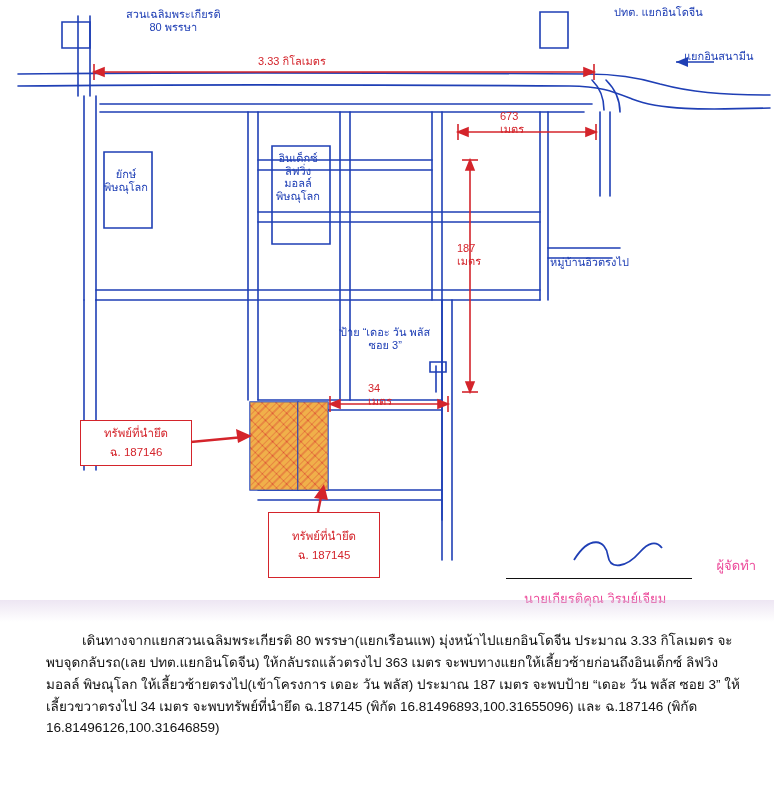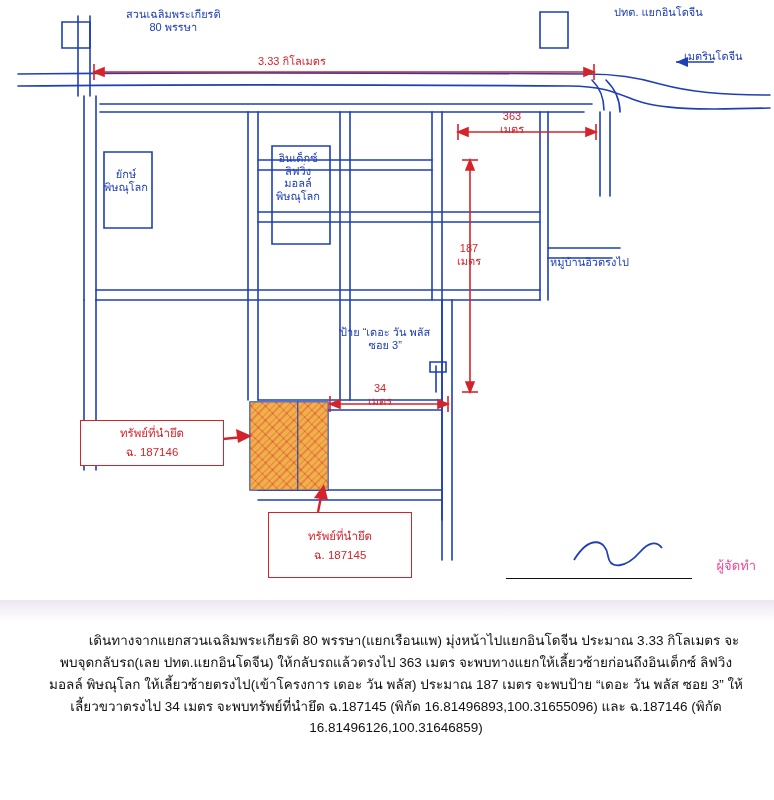--- a/index.html
+++ b/index.html
@@ -22,29 +22,28 @@
     text-align:center;
   }
   .red-box{
     position:absolute;
     border:1.6px solid #d4242b;
     background:#fff;
     color:#d4242b;
     font-size:11.5px;
     line-height:1.35;
     text-align:center;
-    padding:5px 22px;
+    padding:5px 6px;
   }
   .red-box .l1{display:block;font-size:11.5px;}
   .red-box .l2{display:block;font-size:11.5px;margin-top:3px;}
   .dim-label{
     position:absolute;
     color:#d4242b;
     font-size:11px;
-    text-align:center;
     line-height:1.15;
     white-space:pre;
   }
   .signer{
     position:absolute;
     font-size:13px;
     color:#ec4899;
   }
   #sig-role{right:18px;top:555px;}
   #sig-name{left:524px;top:588px;font-size:13px;}
@@ -53,21 +52,21 @@
     position:absolute;
     left:46px;top:630px;width:700px;
     font-size:13.5px;
     line-height:1.62;
     color:#111;
   }
   #textblock h2{
     font-size:14px;margin:0 0 4px 0;font-weight:bold;
     text-decoration:underline;
   }
-  #textblock p{margin:0;text-indent:36px;text-align:center;}
+  #textblock p{margin:0;text-indent:36px;text-align:left;}
   .purple-tint{
     position:absolute;left:0;top:600px;width:774px;height:22px;
     background:linear-gradient(to bottom,rgba(216,200,228,.45),rgba(255,255,255,0));
     pointer-events:none;
   }
 </style>
 </head>
 <body>
 
 <div id="sheet">
@@ -194,50 +193,51 @@
 
     <g stroke="#1f3fb5" fill="#1f3fb5" stroke-width="1.4">
       <line x1="676" y1="62" x2="714" y2="62"></line>
       <path d="M676 62 l12 -5 l0 10 z" stroke="none"></path>
     </g>
   </svg>
 
   <div class="hand-note" style="left:126px;top:8px;">สวนเฉลิมพระเกียรติ
 80 พรรษา</div>
   <div class="hand-note" style="left:580px;top:6px;margin-left:34px;">ปทต. แยกอินโดจีน</div>
-  <div class="hand-note" style="left:684px;top:50px;">เมตรินโดจีน</div>
+  <div class="hand-note" style="left:684px;top:50px;">แยกอินสนามีน</div>
   <div class="hand-note" style="left:104px;top:168px;">ยักษ์
 พิษณุโลก</div>
   <div class="hand-note" style="left:276px;top:152px;">อินเด็กซ์
 ลิฟวิ่ง
 มอลล์
 พิษณุโลก</div>
   <div class="hand-note" style="left:550px;top:256px;">หมู่บ้านอิวตรงไป</div>
   <div class="hand-note" style="left:340px;top:326px;">ป้าย “เดอะ วัน พลัส
 ซอย 3”</div>
 
   <div class="dim-label" style="left:258px;top:55px;">3.33 กิโลเมตร</div>
-  <div class="dim-label" style="left:500px;top:110px;">363
+  <div class="dim-label" style="left:500px;top:110px;">673
 เมตร</div>
   <div class="dim-label" style="left:457px;top:242px;">187
 เมตร</div>
   <div class="dim-label" style="left:368px;top:382px;">34
 เมตร</div>
 
   <div class="red-box" style="left:80px;top:420px;width:98px;">
     <span class="l1">ทรัพย์ที่นำยึด</span>
     <span class="l2">ฉ. 187146</span>
   </div>
   <div class="red-box" style="left:268px;top:512px;width:98px;padding-top:16px;padding-bottom:14px;">
     <span class="l1">ทรัพย์ที่นำยึด</span>
     <span class="l2">ฉ. 187145</span>
   </div>
 
   <div class="sig-line"></div>
   <div class="signer" id="sig-role">ผู้จัดทำ</div>
+  <div class="signer" id="sig-name">นายเกียรติคุณ  วิรมย์เจียม</div>
 
   <div class="purple-tint"></div>
 
   <div id="textblock">
     <p>เดินทางจากแยกสวนเฉลิมพระเกียรติ 80 พรรษา(แยกเรือนแพ) มุ่งหน้าไปแยกอินโดจีน ประมาณ 3.33 กิโลเมตร จะพบจุดกลับรถ(เลย ปทต.แยกอินโดจีน) ให้กลับรถแล้วตรงไป 363 เมตร จะพบทางแยกให้เลี้ยวซ้ายก่อนถึงอินเด็กซ์ ลิฟวิง มอลล์ พิษณุโลก ให้เลี้ยวซ้ายตรงไป(เข้าโครงการ เดอะ วัน พลัส) ประมาณ 187 เมตร จะพบป้าย “เดอะ วัน พลัส ซอย 3” ให้เลี้ยวขวาตรงไป 34 เมตร  จะพบทรัพย์ที่นำยึด ฉ.187145 (พิกัด 16.81496893,100.31655096) และ ฉ.187146 (พิกัด 16.81496126,100.31646859)</p>
   </div>
 
 </div>
 
 </body></html>

